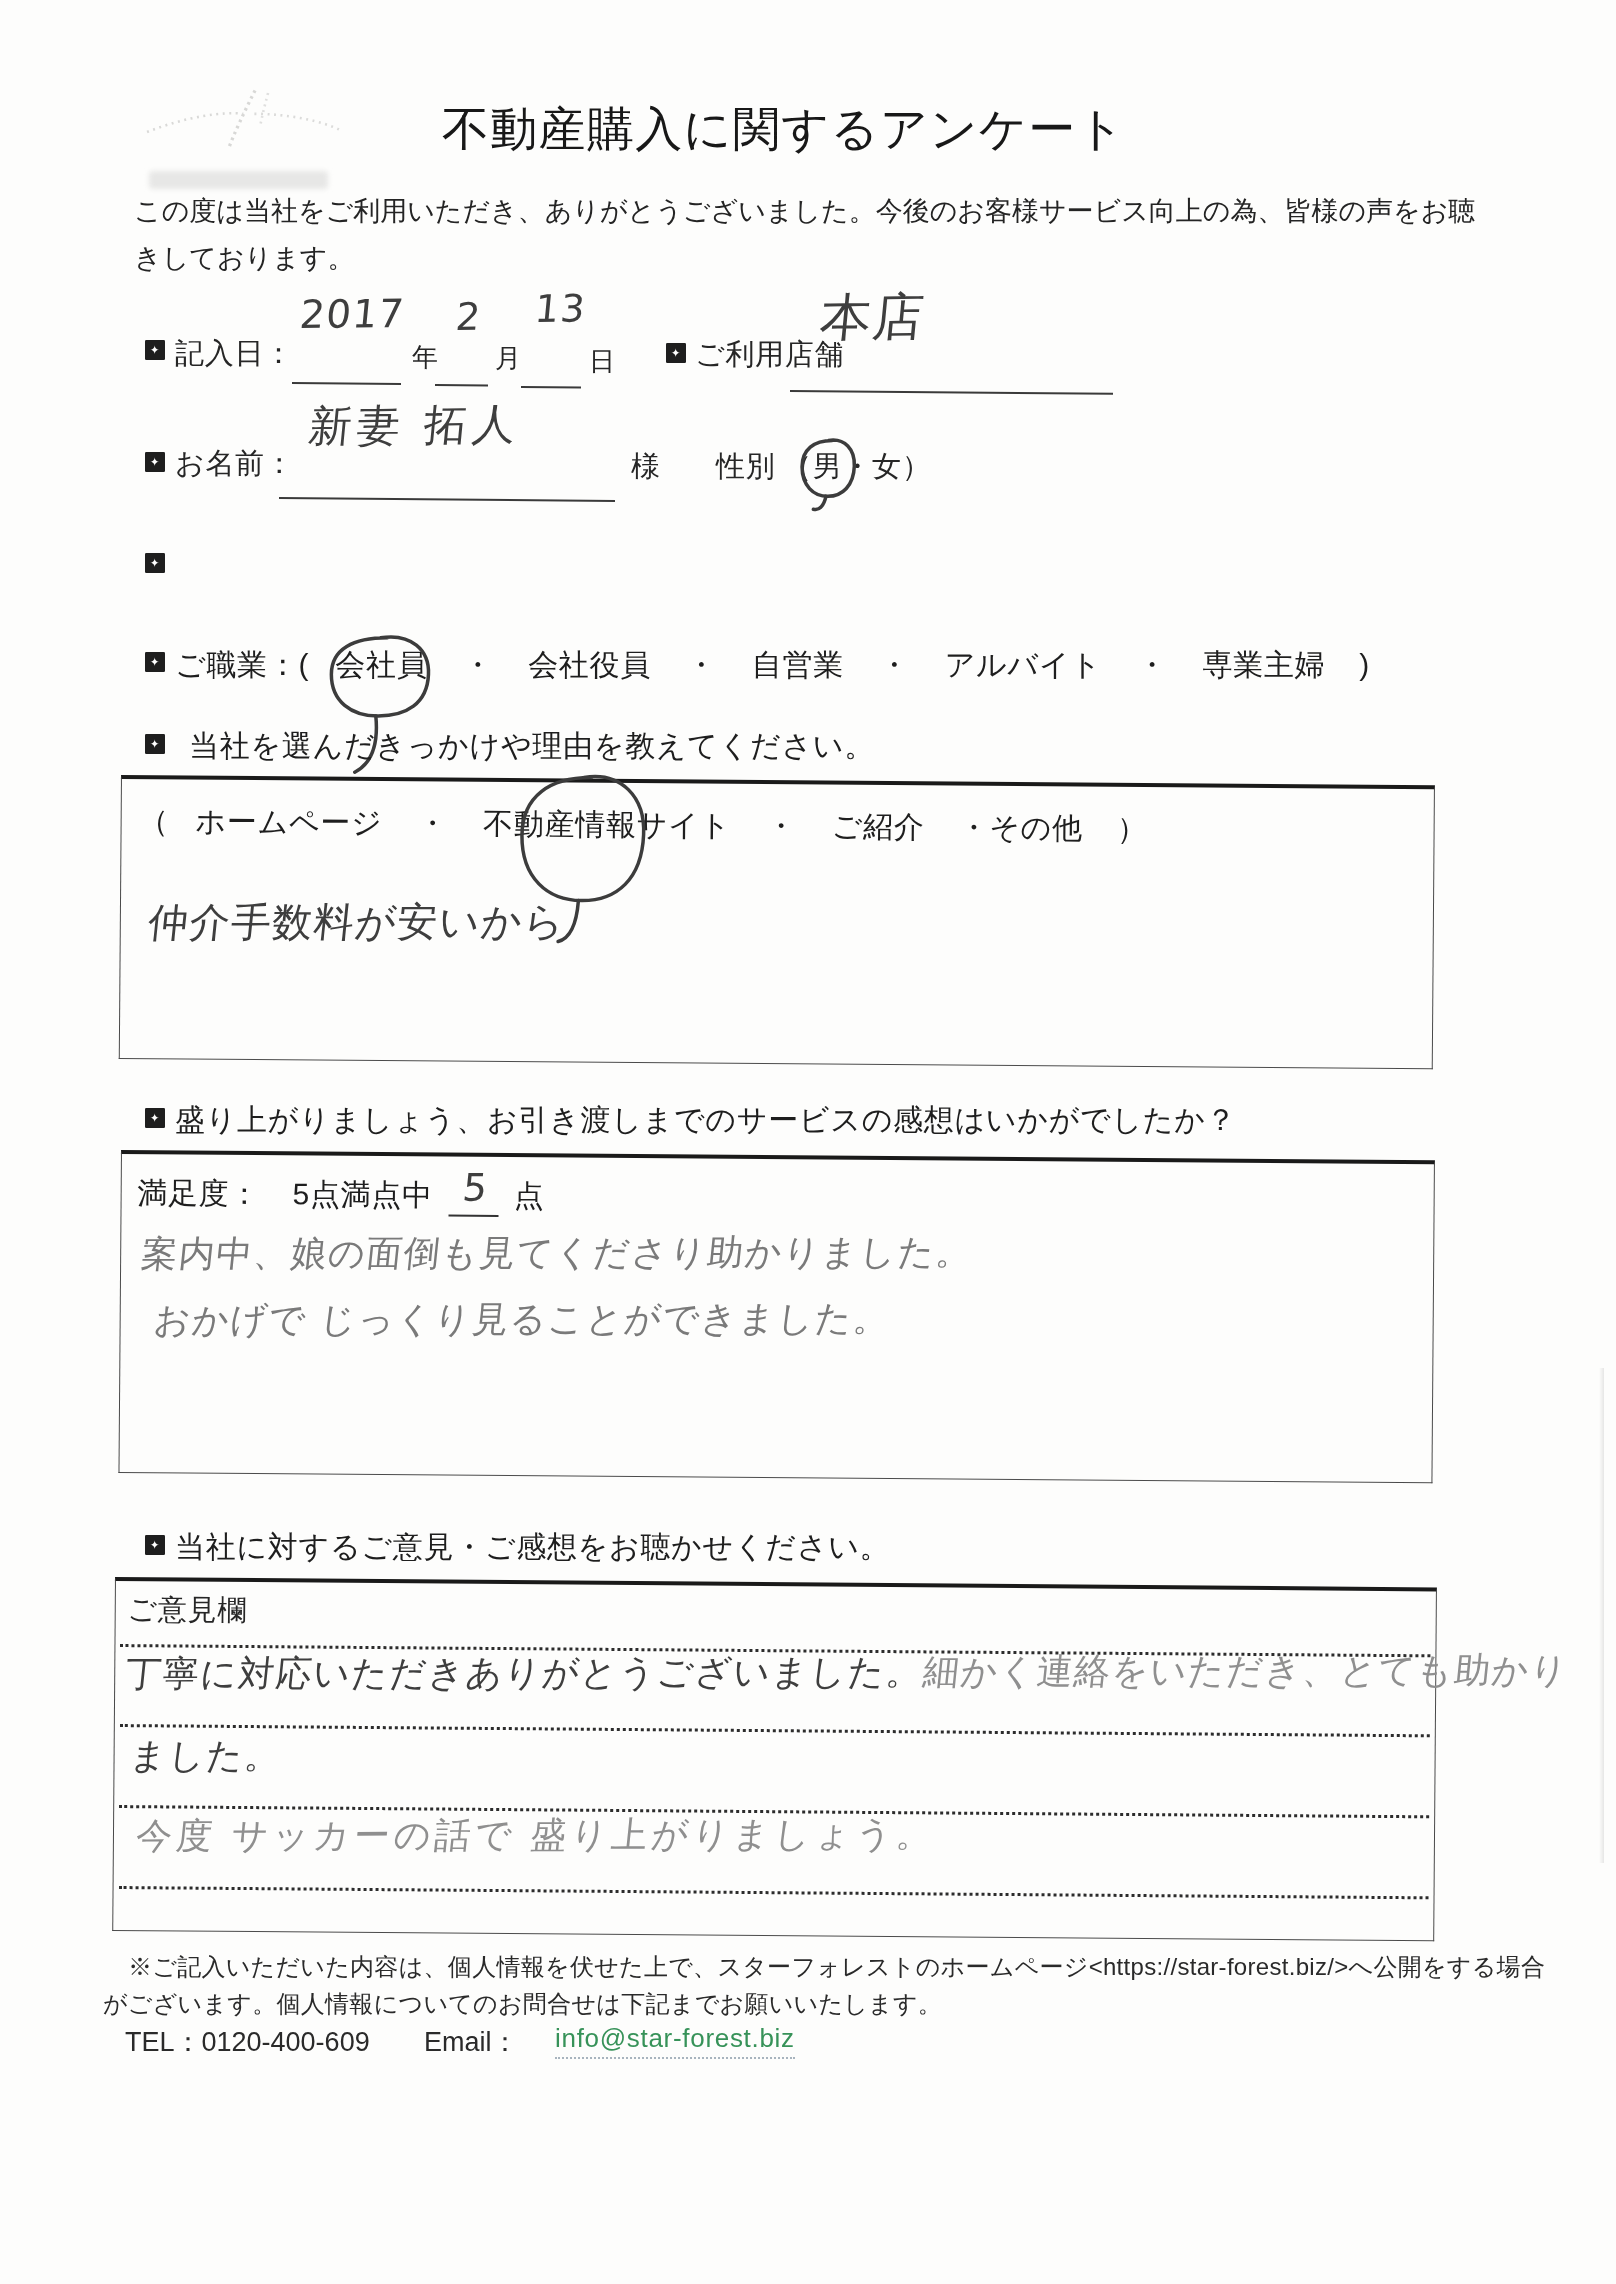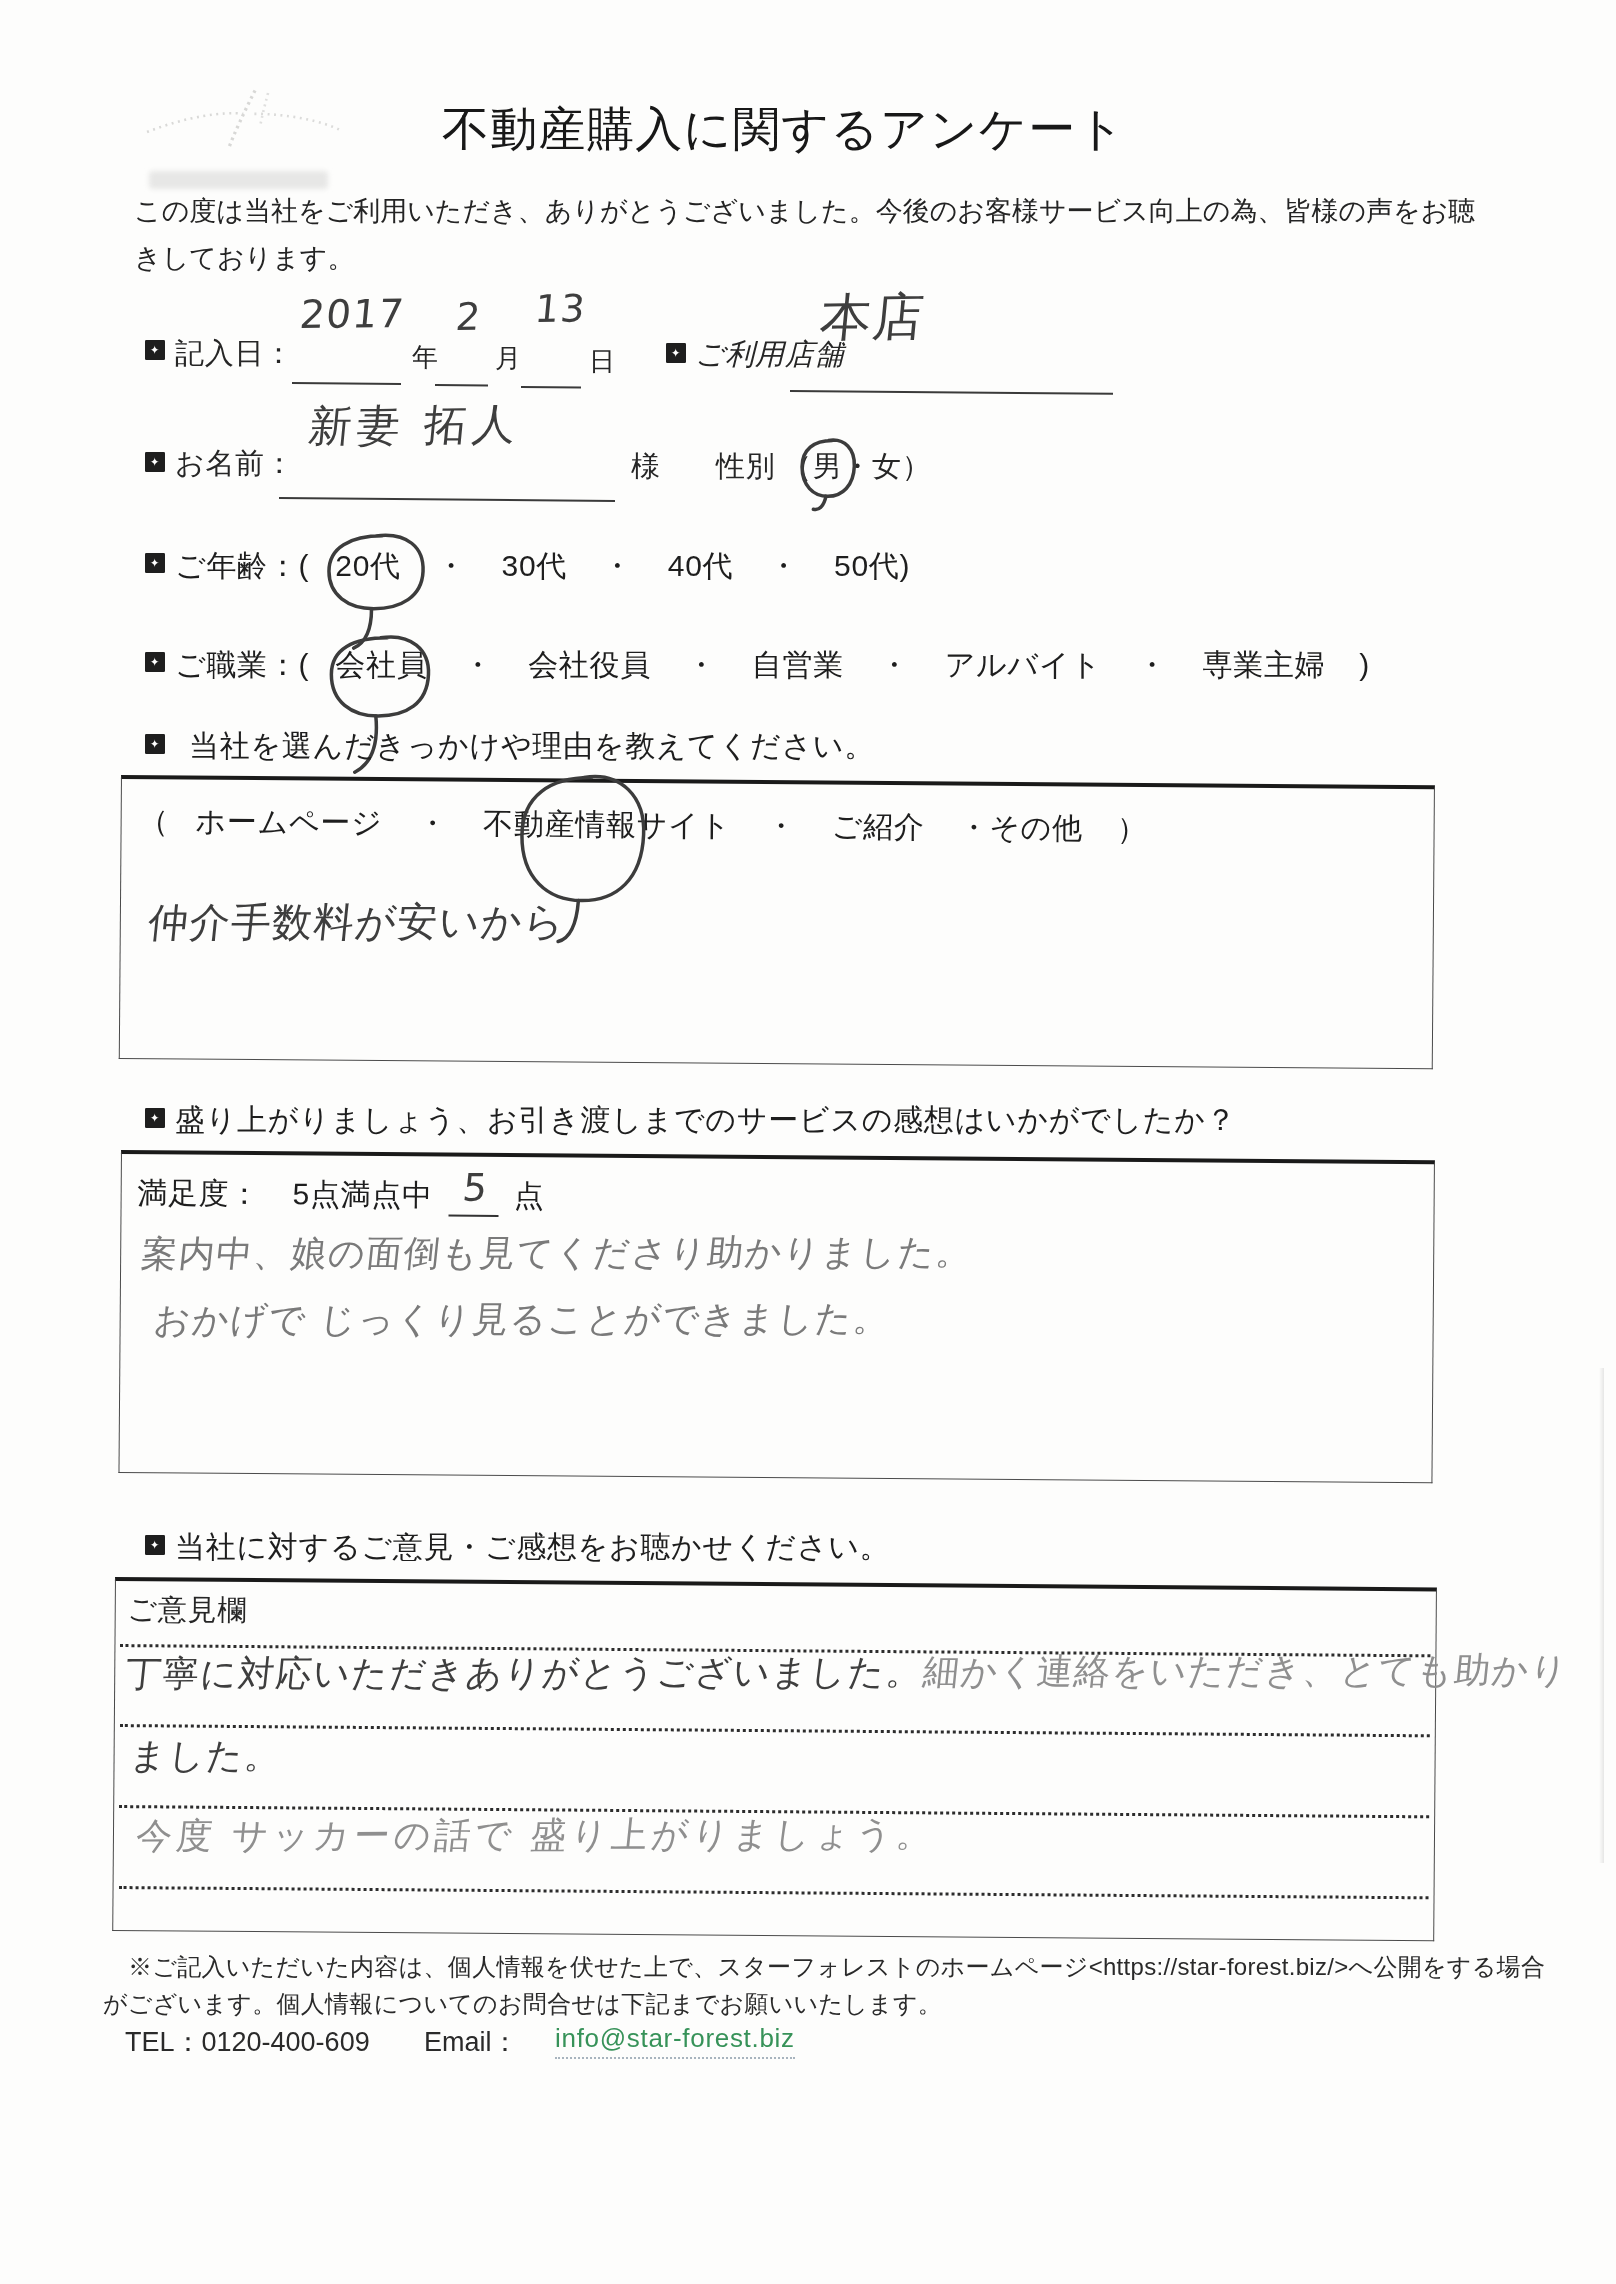--- a/index.html
+++ b/index.html
@@ -76,52 +76,39 @@
   <span class="uline" style="left:292px;top:382px;width:109px;"></span>
   <span class="abs label" style="left:412px;top:340px;font-size:26px;">年</span>
   <span class="abs hw" style="left:454px;top:295px;font-size:38px;">2</span>
   <span class="uline" style="left:435px;top:384px;width:53px;"></span>
   <span class="abs label" style="left:495px;top:341px;font-size:26px;">月</span>
   <span class="abs hw" style="left:533px;top:287px;font-size:38px;">13</span>
   <span class="uline" style="left:521px;top:386px;width:60px;"></span>
   <span class="abs label" style="left:589px;top:344px;font-size:26px;">日</span>
 
   <span class="bullet" style="left:666px;top:343px;">✦</span>
-  <span class="abs label" style="left:695px;top:335px;font-style:italic;">ご利用店舗</span>
+  <span class="abs label" style="left:695px;top:335px;">ご利用店舗</span>
   <span class="abs hw" style="left:817px;top:284px;font-size:51px;">本店</span>
   <span class="uline" style="left:790px;top:390px;width:323px;"></span>
 
   <span class="bullet" style="left:145px;top:452px;">✦</span>
   <span class="abs label" style="left:175px;top:444px;">お名前：</span>
   <span class="abs hw" style="left:306px;top:398px;font-size:43px;letter-spacing:5.2px;">新妻 拓人</span>
   <span class="uline" style="left:279px;top:497px;width:336px;"></span>
   <span class="abs label" style="left:631px;top:447px;">様</span>
 
   <span class="abs label" style="left:716px;top:447px;">性別</span>
   <span class="abs label" style="left:783px;top:447px;font-family:Liberation Serif, serif;">
     <span>（</span><span class="circled"><svg class="circle-mark" viewBox="0 0 100 126" preserveAspectRatio="none" style="left:-15.6px;top:-13px;width:63px;height:81px;">
           <path d="M50,10 C76,6 92,24 91,50 C90,80 72,97 49,97 C26,97 8,80 8,51 C8,24 27,10 56,10"></path>
           <path d="M46,97 C43,110 36,120 26,117"></path>
         </svg><span>男</span></span><span>・</span><span>女</span><span>）</span>
   </span>
 
   <span class="bullet" style="left:145px;top:553px;">✦</span>
-  <div class="abs heading" style="left:175px;top:546px;">
-    <span>ご年齢：(</span>
-    <span class="circled" style="margin-left:17px;"><svg class="circle-mark" viewBox="0 0 100 126" preserveAspectRatio="none" style="left:-15.6px;top:-18px;width:112px;height:124px;">
-          <path d="M50,8 C78,4 93,20 92,44 C91,70 72,82 48,82 C25,82 8,68 8,44 C8,20 27,8 56,8"></path>
-          <path d="M46,82 C46,100 42,116 30,122"></path>
-        </svg><span>20代</span></span>
-    <span class="sep">・</span>
-    <span>30代</span>
-    <span class="sep">・</span>
-    <span>40代</span>
-    <span class="sep">・</span>
-    <span>50代</span><span>)</span>
-  </div>
 
   <span class="bullet" style="left:145px;top:652px;">✦</span>
   <div class="abs heading" style="left:175px;top:645px;">
     <span>ご職業：(</span>
     <span class="circled" style="margin-left:17px;"><svg class="circle-mark" viewBox="0 0 100 126" preserveAspectRatio="none" style="left:-13px;top:-17px;width:117px;height:154px;">
           <path d="M50,8 C76,4 92,18 91,38 C90,62 72,72 48,72 C25,72 8,60 8,38 C8,17 27,8 56,8"></path>
           <path d="M46,72 C48,92 44,110 28,118"></path>
         </svg><span>会社員</span></span>
     <span class="sep">・</span>
     <span>会社役員</span>

